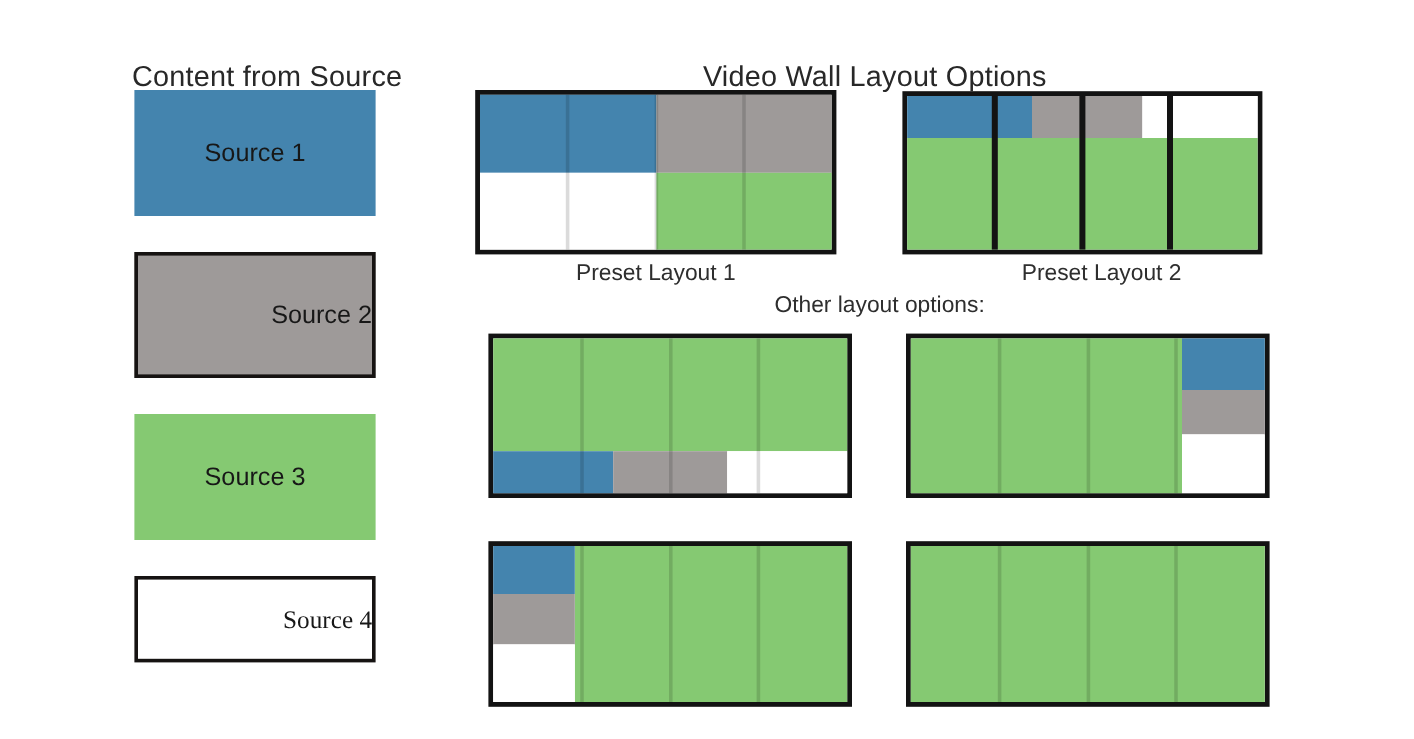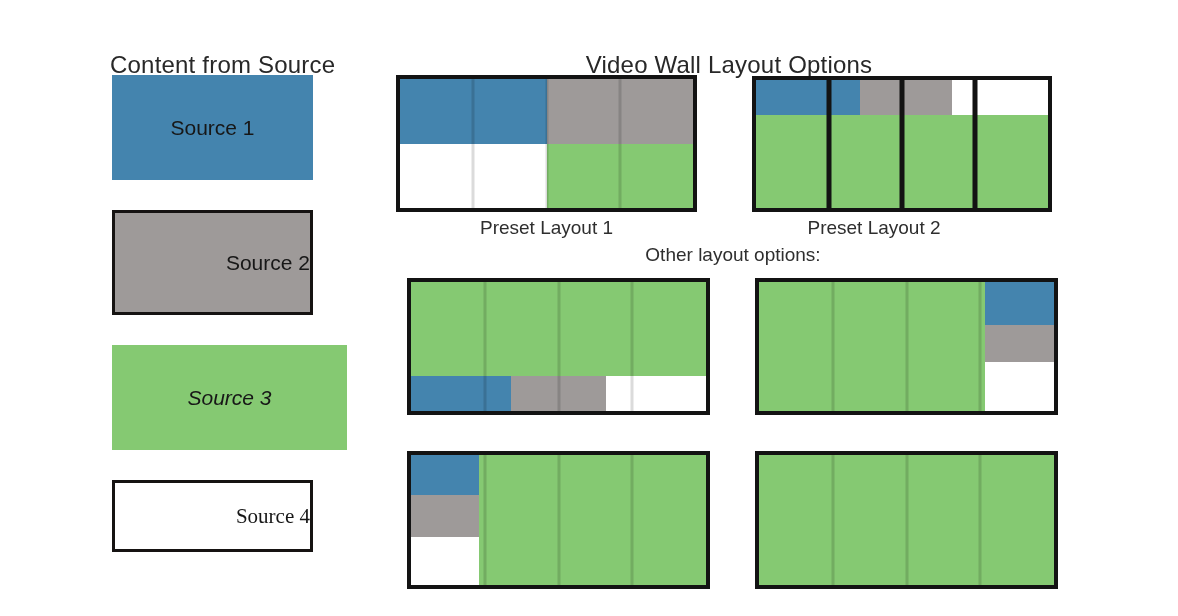--- a/index.html
+++ b/index.html
@@ -64,21 +64,21 @@
   <div class="title left-title">Content from Source</div>
   <div class="title right-title">Video Wall Layout Options</div>
   <div class="other-heading">Other layout options:</div>
   <div id="sources">
       <div class="source-box" style="left: 112px; top: 75px; width: 201px; height: 105px; background: rgb(68, 132, 174);">
         <span>Source 1</span>
       </div>
       <div class="source-box outlined" style="left: 112px; top: 210px; width: 201px; height: 105px; background: rgb(158, 154, 153);">
         <span>Source 2</span>
       </div>
-      <div class="source-box" style="left: 112px; top: 345px; width: 235px; height: 105px; background: rgb(133, 201, 114); font-style: italic;">
+      <div class="source-box" style="left: 112px; top: 345px; width: 201px; height: 105px; background: rgb(133, 201, 114);">
         <span>Source 3</span>
       </div>
       <div class="source-box outlined" style="left: 112px; top: 480px; width: 201px; height: 72px; background: rgb(255, 255, 255); font-family: Liberation Serif, serif;">
         <span>Source 4</span>
       </div>
     </div>
   <div id="walls">
       <div class="wall" style="left: 396px; top: 75px; width: 301px; height: 137px; border-color: rgb(19, 19, 19);">
         <div class="region" style="left: 0%; top: 0%; width: 50%; height: 50%; background: rgb(68, 132, 174);"></div>
         <div class="region" style="left: 50%; top: 0%; width: 50%; height: 50%; background: rgb(158, 154, 153);"></div>
@@ -91,21 +91,21 @@
       <div class="wall-caption" style="left: 396px; top: 217px; width: 301px;">Preset Layout 1</div>
       <div class="wall" style="left: 752px; top: 76px; width: 300px; height: 136px; border-color: rgb(19, 19, 19);">
         <div class="region" style="left: 0%; top: 27%; width: 100%; height: 73%; background: rgb(133, 201, 114);"></div>
         <div class="region" style="left: 0%; top: 0%; width: 35.5%; height: 27%; background: rgb(68, 132, 174);"></div>
         <div class="region" style="left: 35.5%; top: 0%; width: 31.5%; height: 27%; background: rgb(158, 154, 153);"></div>
         <div class="region" style="left: 67%; top: 0%; width: 33%; height: 27%; background: rgb(255, 255, 255);"></div>
         <div class="divider thick" style="left: 25%; background: rgb(19, 19, 19);"></div>
         <div class="divider thick" style="left: 50%; background: rgb(19, 19, 19);"></div>
         <div class="divider thick" style="left: 75%; background: rgb(19, 19, 19);"></div>
       </div>
-      <div class="wall-caption" style="left: 724px; top: 217px; width: 300px;">Preset Layout 2</div>
+      <div class="wall-caption" style="left: 768px; top: 217px; width: 300px;">Preset Layout 2</div>
       <div class="wall" style="left: 407px; top: 278px; width: 303px; height: 137px; border-color: rgb(19, 19, 19);">
         <div class="region" style="left: 0%; top: 0%; width: 100%; height: 73%; background: rgb(133, 201, 114);"></div>
         <div class="region" style="left: 0%; top: 73%; width: 34%; height: 27%; background: rgb(68, 132, 174);"></div>
         <div class="region" style="left: 34%; top: 73%; width: 32%; height: 27%; background: rgb(158, 154, 153);"></div>
         <div class="region" style="left: 66%; top: 73%; width: 34%; height: 27%; background: rgb(255, 255, 255);"></div>
         <div class="divider thin" style="left: 25%; background: rgba(0, 0, 0, 0.14);"></div>
         <div class="divider thin" style="left: 50%; background: rgba(0, 0, 0, 0.14);"></div>
         <div class="divider thin" style="left: 75%; background: rgba(0, 0, 0, 0.14);"></div>
       </div>
       <div class="wall" style="left: 755px; top: 278px; width: 303px; height: 137px; border-color: rgb(19, 19, 19);">

